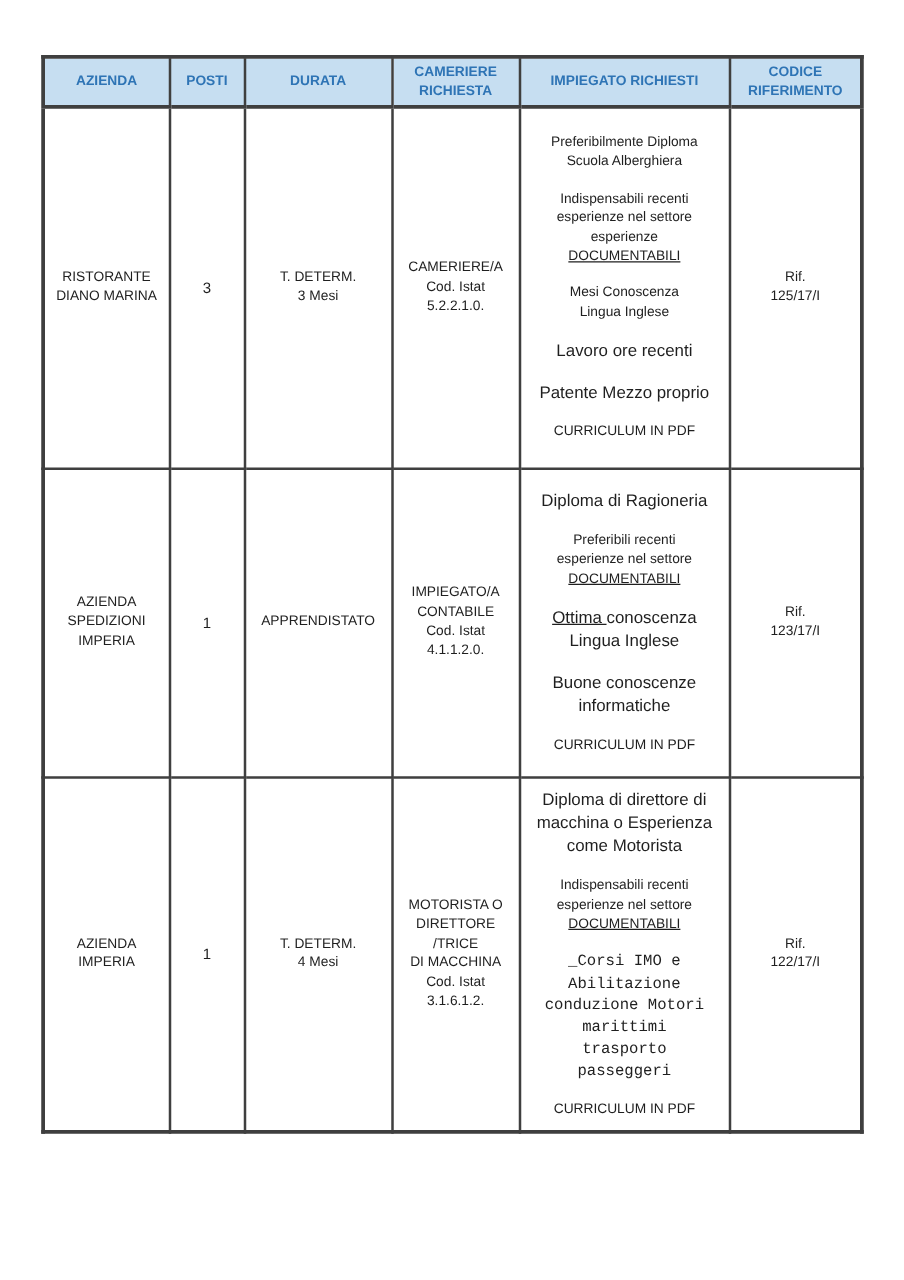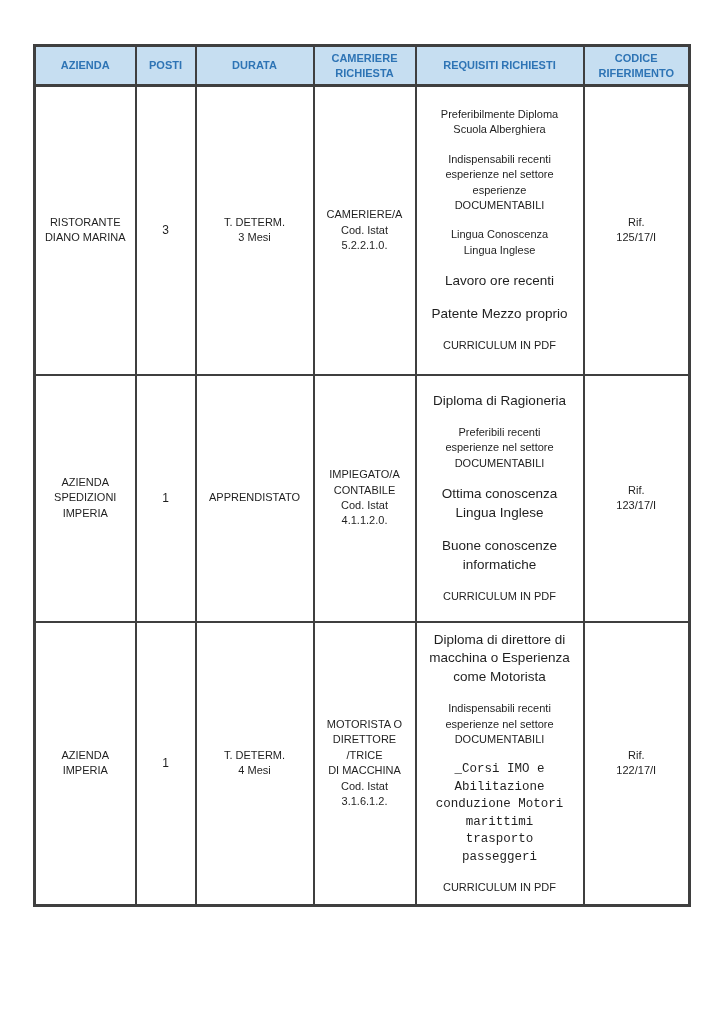--- a/index.html
+++ b/index.html
@@ -41,21 +41,21 @@
   td.req-cell{font-size:11px;line-height:1.4;padding:8px 12px;}
 
   .row-0{height:289px;}
   .row-1{height:247px;}
   .row-2{height:256px;}
 
   .req-block + .req-block{margin-top:14px;}
   .req-block.size-s{font-size:11px;line-height:1.4;}
   .req-block.size-m{font-size:12.5px;line-height:1.4;font-family:Liberation Mono, monospace;}
   .req-block.size-l{font-size:13.5px;line-height:1.4;}
-  .u{}
+  .u{text-decoration:underline;}
 
   .footer{
     position:absolute;left:0;right:0;top:961px;
     text-align:center;font-size:13px;color:#1f1f1f;
   }
   .footer .b{font-weight:bold;}
 </style>
 </head>
 <body>
 
@@ -70,21 +70,21 @@
       <col style="width:168px">
       <col style="width:106px">
     </colgroup>
     <thead>
       <tr>
         <th>AZIENDA</th>
         <th>POSTI</th>
         <th>DURATA</th>
         <th>CAMERIERE
 RICHIESTA</th>
-        <th>REQUISITI RICHIESTI</th>
+        <th>IMPIEGATO RICHIESTI</th>
         <th>CODICE
 RIFERIMENTO</th>
       </tr>
     </thead>
     <tbody>
         <tr class="row-0">
           <td class="pre">RISTORANTE
 DIANO MARINA</td>
           <td class="pre">3</td>
           <td class="pre">T. DETERM.
@@ -97,21 +97,21 @@
               <div class="req-line"><span>Preferibilmente Diploma</span></div>
               <div class="req-line"><span>Scuola Alberghiera</span></div>
             </div>
             <div class="req-block size-s">
               <div class="req-line"><span>Indispensabili recenti</span></div>
               <div class="req-line"><span>esperienze nel settore</span></div>
               <div class="req-line"><span>esperienze</span></div>
               <div class="req-line"><span class="u">DOCUMENTABILI</span></div>
             </div>
             <div class="req-block size-s">
-              <div class="req-line"><span>Lingua Conoscenza</span></div>
+              <div class="req-line"><span>Mesi Conoscenza</span></div>
               <div class="req-line"><span>Lingua Inglese</span></div>
             </div>
             <div class="req-block size-l">
               <div class="req-line"><span>Lavoro ore recenti</span></div>
             </div>
             <div class="req-block size-l">
               <div class="req-line"><span>Patente Mezzo proprio</span></div>
             </div>
             <div class="req-block size-s">
               <div class="req-line"><span>CURRICULUM IN PDF</span></div>

